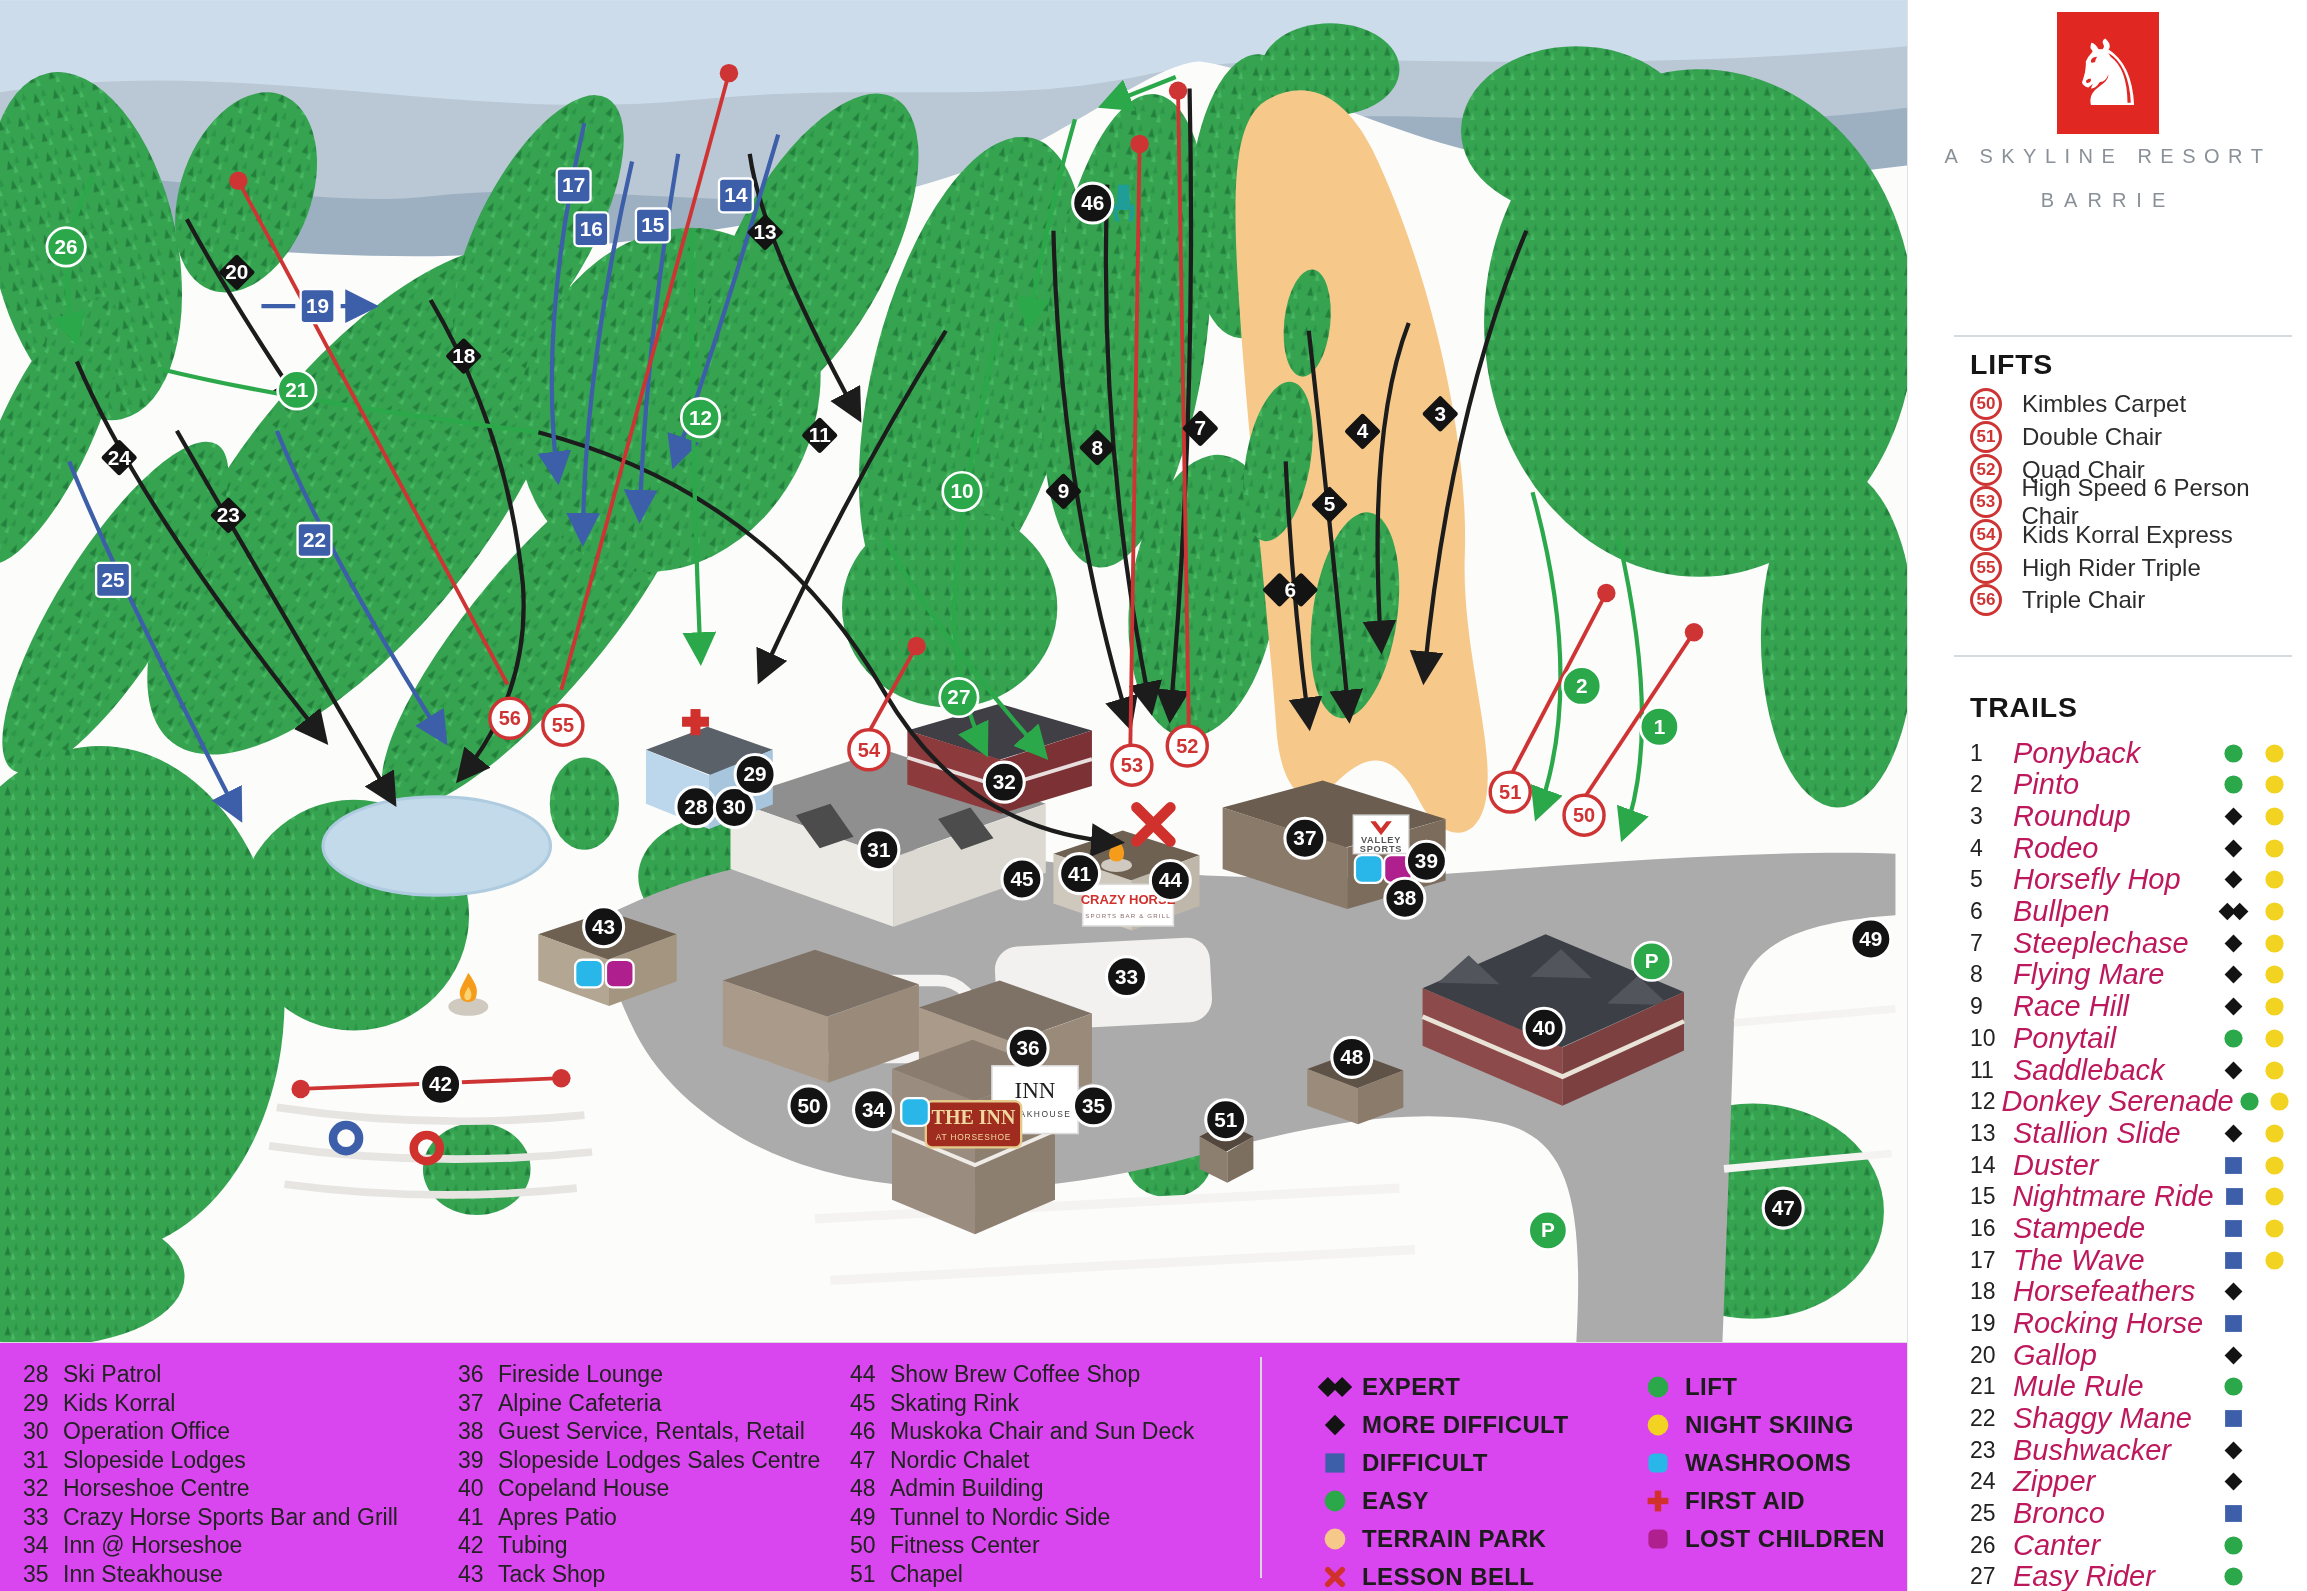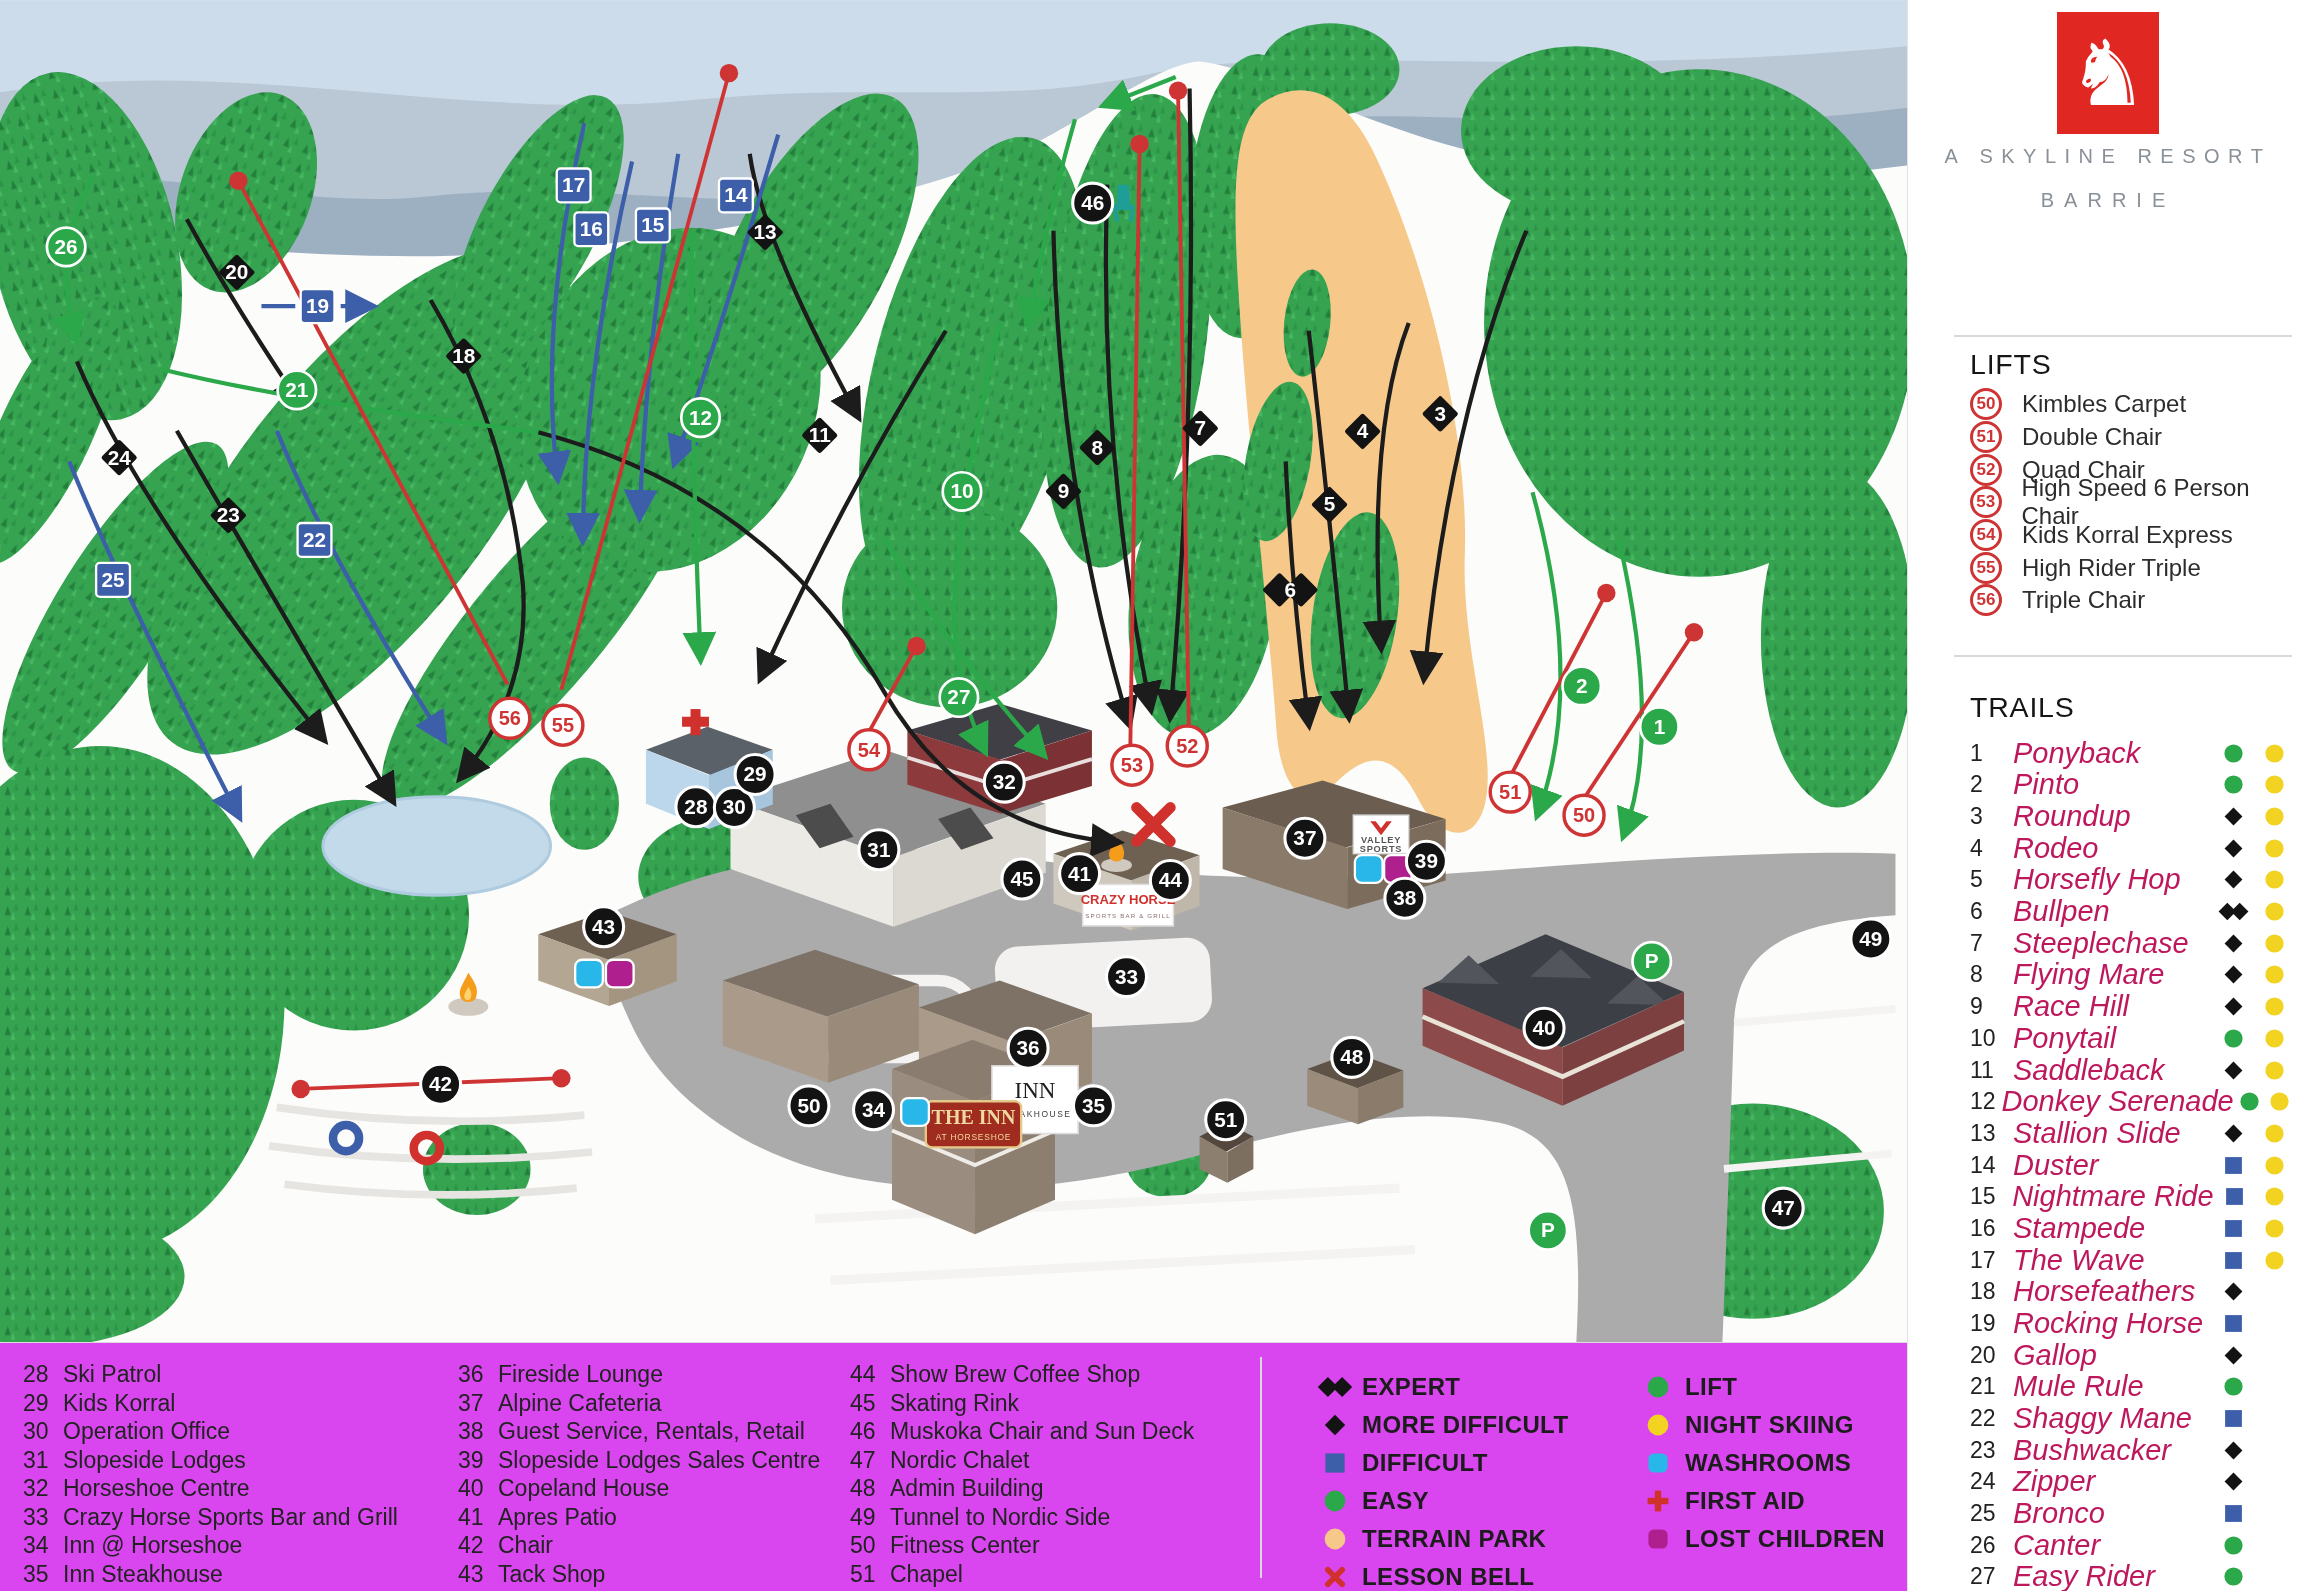--- a/index.html
+++ b/index.html
@@ -21,21 +21,21 @@
 
   
   .sidebar{position:absolute;left:1907px;top:0;width:400px;height:1591px;background:#fff;border-left:1.5px solid #e2e2e2;}
   .brand{position:absolute;left:0;top:0;width:400px;text-align:center;}
   .logo-square{margin:12.3px auto 7.7px auto;width:102px;height:122px;background:#e02722;display:flex;align-items:center;justify-content:center;}
   .logo-square span{color:#fff;font-size:91px;line-height:1;}
   .brand-name{font-family:"Liberation Serif", serif;font-weight:bold;color:#d0322f;font-size:51px;letter-spacing:3.8px;}
   .brand-sub{margin-top:10.8px;color:#8a9097;font-size:20px;letter-spacing:8.5px;font-weight:500;}
   .brand-city{margin-top:21px;color:#8a9097;font-size:20px;letter-spacing:10px;font-weight:500;}
   .side-hr{position:absolute;left:46px;width:338px;height:1.5px;background:#d5dade;}
-  .side-h{position:absolute;left:62px;font-size:28.5px;font-weight:400;color:#161616;letter-spacing:0.8px;}
+  .side-h{position:absolute;left:62px;font-size:28.5px;font-weight:700;color:#161616;letter-spacing:0.8px;}
   .lift-row{position:absolute;left:62px;height:32px;display:flex;align-items:center;}
   .lift-badge{width:32px;height:32px;border-radius:50%;border:3.1px solid #cf3434;color:#cf3434;
       font-size:17px;font-weight:bold;display:flex;align-items:center;justify-content:center;box-sizing:border-box;background:#fff;}
   .lift-name{margin-left:20px;font-size:24px;color:#2c2c2c;}
   .trail-row{position:absolute;left:62px;width:323px;height:32px;display:flex;align-items:center;}
   .trail-num{width:43px;font-size:23px;color:#222;}
   .trail-name{flex:1;font-size:29px;color:#be185d;white-space:nowrap;font-style:italic;}
   .trail-ic{width:43px;display:flex;justify-content:center;}
   .trail-ic2{width:38px;display:flex;justify-content:center;}
 </style>
@@ -538,21 +538,21 @@
       <div class="fac-row"><span class="n">34</span><span>Inn @ Horseshoe</span></div>
       <div class="fac-row"><span class="n">35</span><span>Inn Steakhouse</span></div>
     </div>
   <div class="fac-col" id="fac-col-1" style="left:458px">
       <div class="fac-row"><span class="n">36</span><span>Fireside Lounge</span></div>
       <div class="fac-row"><span class="n">37</span><span>Alpine Cafeteria</span></div>
       <div class="fac-row"><span class="n">38</span><span>Guest Service, Rentals, Retail</span></div>
       <div class="fac-row"><span class="n">39</span><span>Slopeside Lodges Sales Centre</span></div>
       <div class="fac-row"><span class="n">40</span><span>Copeland House</span></div>
       <div class="fac-row"><span class="n">41</span><span>Apres Patio</span></div>
-      <div class="fac-row"><span class="n">42</span><span>Chair</span></div>
+      <div class="fac-row"><span class="n">42</span><span>Tubing</span></div>
       <div class="fac-row"><span class="n">43</span><span>Tack Shop</span></div>
     </div>
   <div class="fac-col" id="fac-col-2" style="left:850px">
       <div class="fac-row"><span class="n">44</span><span>Show Brew Coffee Shop</span></div>
       <div class="fac-row"><span class="n">45</span><span>Skating Rink</span></div>
       <div class="fac-row"><span class="n">46</span><span>Muskoka Chair and Sun Deck</span></div>
       <div class="fac-row"><span class="n">47</span><span>Nordic Chalet</span></div>
       <div class="fac-row"><span class="n">48</span><span>Admin Building</span></div>
       <div class="fac-row"><span class="n">49</span><span>Tunnel to Nordic Side</span></div>
       <div class="fac-row"><span class="n">50</span><span>Fitness Center</span></div>

